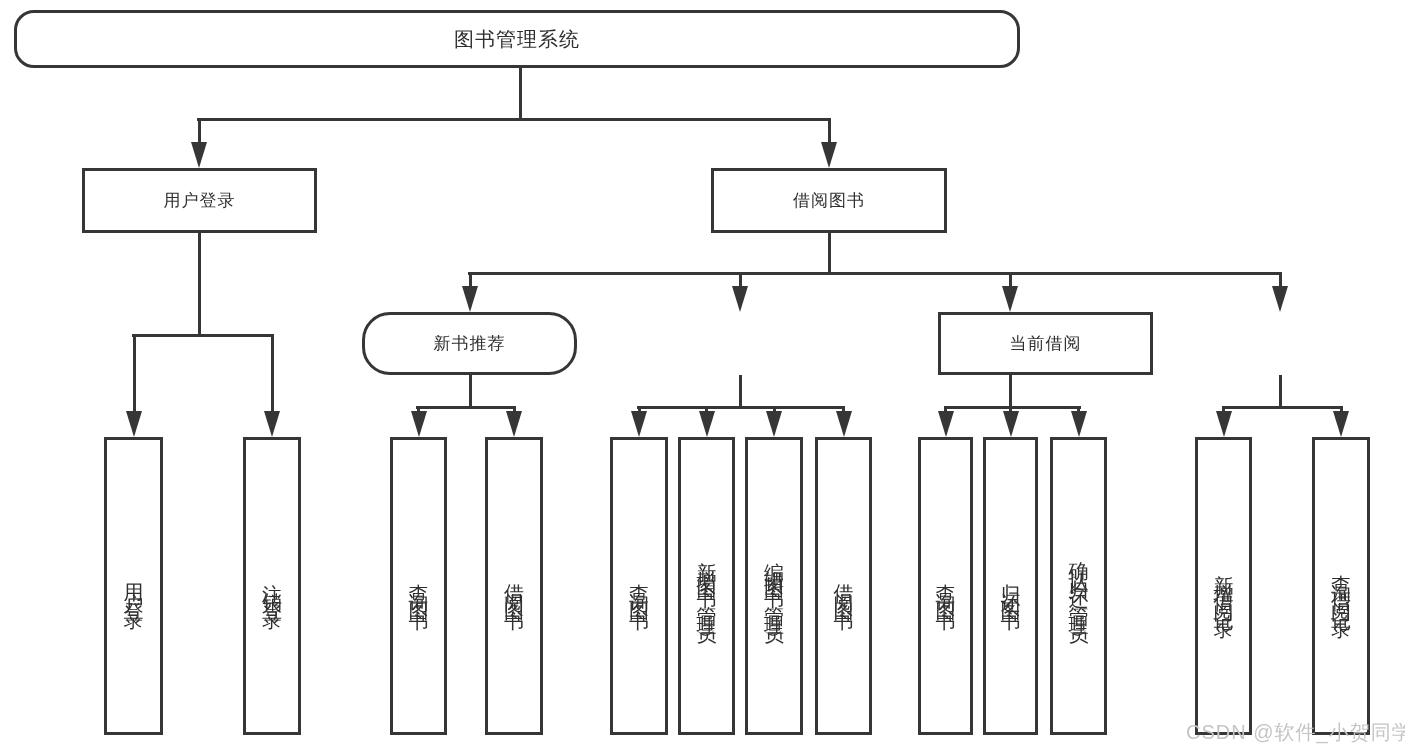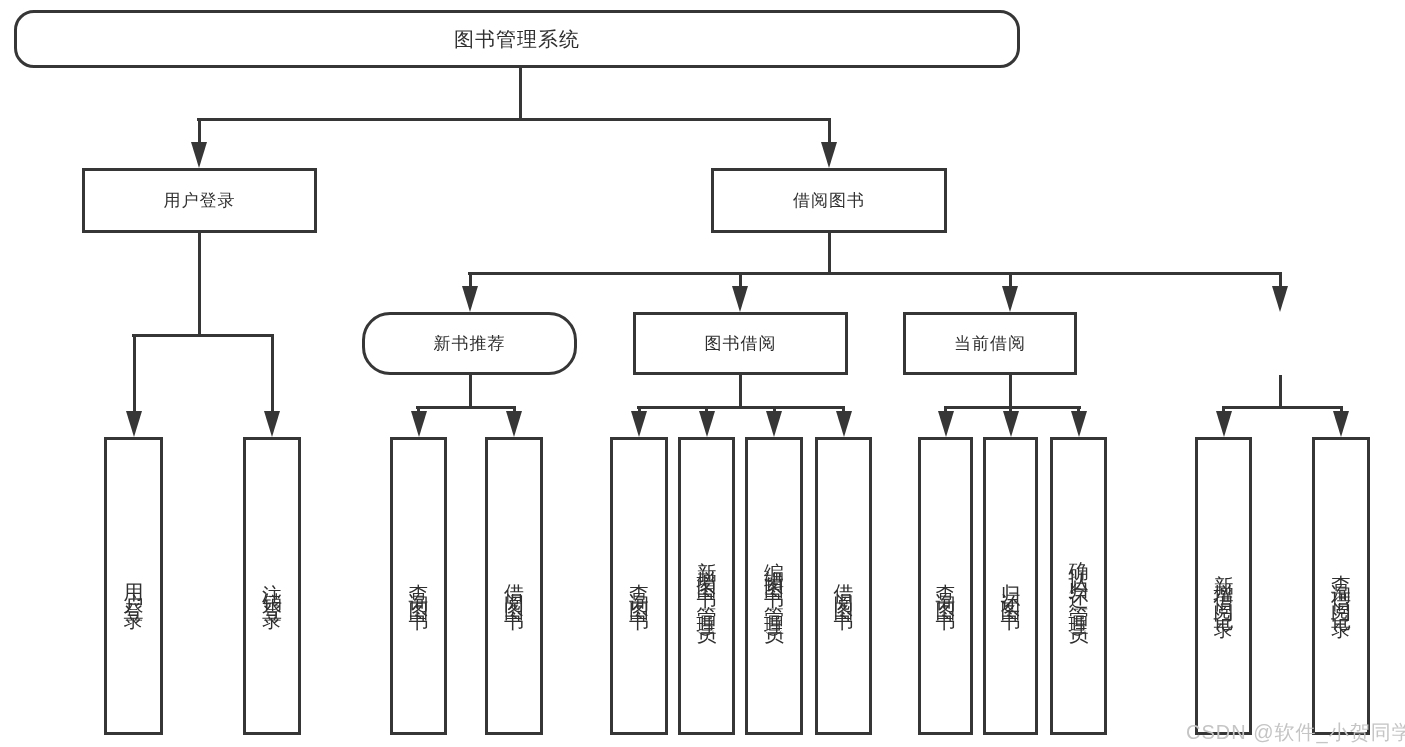--- a/index.html
+++ b/index.html
@@ -66,24 +66,21 @@
   <div class="vline" style="left:739px;top:273px;height:18px;"></div>
   <div class="arrow" style="left:732px;top:286px;"></div>
   <div class="vline" style="left:1009px;top:273px;height:18px;"></div>
   <div class="arrow" style="left:1002px;top:286px;"></div>
   <div class="vline" style="left:1279px;top:273px;height:18px;"></div>
   <div class="arrow" style="left:1272px;top:286px;"></div>
 
   <div class="box" style="left:362px;top:312px;width:215px;height:63px;border-radius:28px;">
     <span class="h-label">新书推荐</span>
   </div>
-  <div class="box" style="left:633px;top:312px;width:215px;height:63px;">
-    <span class="h-label">图书借阅</span>
-  </div>
-  <div class="box" style="left:903px;top:312px;width:174px;height:63px;">
+  <div class="box" style="left:938px;top:312px;width:215px;height:63px;">
     <span class="h-label">当前借阅</span>
   </div>
 
   <div class="vline" style="left:469px;top:375px;height:34px;"></div>
   <div class="hline" style="left:416px;top:406px;width:100px;"></div>
   <div class="vline" style="left:417px;top:407px;height:10px;"></div>
   <div class="arrow" style="left:411px;top:411px;"></div>
   <div class="vline" style="left:513px;top:407px;height:10px;"></div>
   <div class="arrow" style="left:506px;top:411px;"></div>
 

